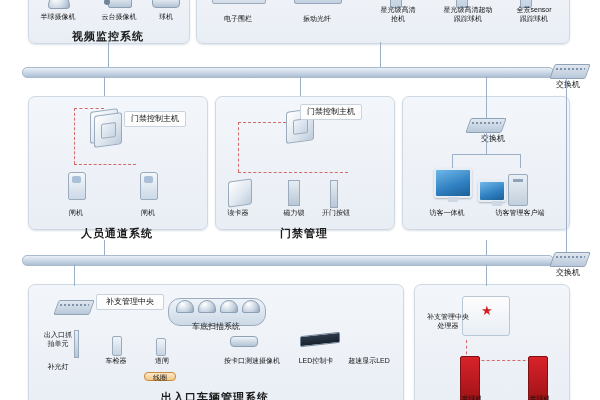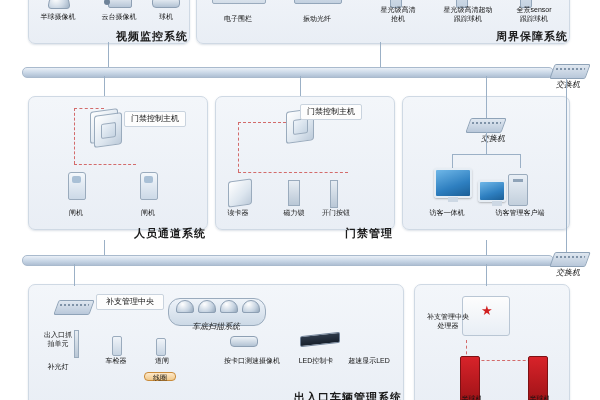--- a/index.html
+++ b/index.html
@@ -15,21 +15,21 @@
   .panel{
     position:absolute;
     background:linear-gradient(180deg,#f3f6fa 0%,#e9eef5 100%);
     border:1px solid #cfd9e4;
     border-radius:7px;
     box-shadow:0 1px 2px rgba(120,140,165,.25);
   }
   .panel-title{
     position:absolute;
     left:0;right:0;
-    text-align:right;
+    text-align:center;
     font-size:11px;
     color:#1b1b1b;
     letter-spacing:1px;
     font-weight:bold;
   }
 
   
   .bus{
     position:absolute;
     height:9px;
@@ -44,21 +44,21 @@
 
   
   .lbl{
     position:absolute;
     font-size:7px;
     color:#111;
     text-align:center;
     line-height:9px;
     white-space:pre-line;
   }
-  .lbl.b{font-size:8px;font-style:italic;}
+  .lbl.b{font-size:8px;}
   .lbl-box{
     position:absolute;
     font-size:8px;color:#111;
     background:#fdfdfd;
     border:1px solid #c9d3de;
     border-radius:2px;
     padding:2px 3px;
     line-height:10px;
     text-align:center;
     white-space:pre-line;
@@ -227,21 +227,20 @@
 
   <div class="lbl" style="left:208px;top:14px;width:60px;">电子围栏</div>
   <div class="lbl" style="left:288px;top:14px;width:58px;">振动光纤</div>
   <div class="lbl" style="left:376px;top:5px;width:44px;">星光级高清
 抢机</div>
   <div class="lbl" style="left:440px;top:5px;width:56px;">星光级高清超动
 跟踪球机</div>
   <div class="lbl" style="left:506px;top:5px;width:56px;">全景sensor
 跟踪球机</div>
 
-  <div class="panel-title" style="left:196px;width:372px;top:29px;">周界保障系统</div>
 
   <div class="vline" style="left:108px;top:42px;height:26px;"></div>
   <div class="vline" style="left:380px;top:42px;height:26px;"></div>
   <div class="bus" style="left:22px;top:67px;width:530px;"></div>
   <div class="switch" style="left:552px;top:64px;"></div>
   <div class="lbl b" style="left:540px;top:80px;width:56px;">交换机</div>
 
   <div class="panel" style="left:28px;top:96px;width:178px;height:132px;"></div>
   <div class="panel" style="left:215px;top:96px;width:178px;height:132px;"></div>
   <div class="panel" style="left:402px;top:96px;width:166px;height:132px;"></div>

